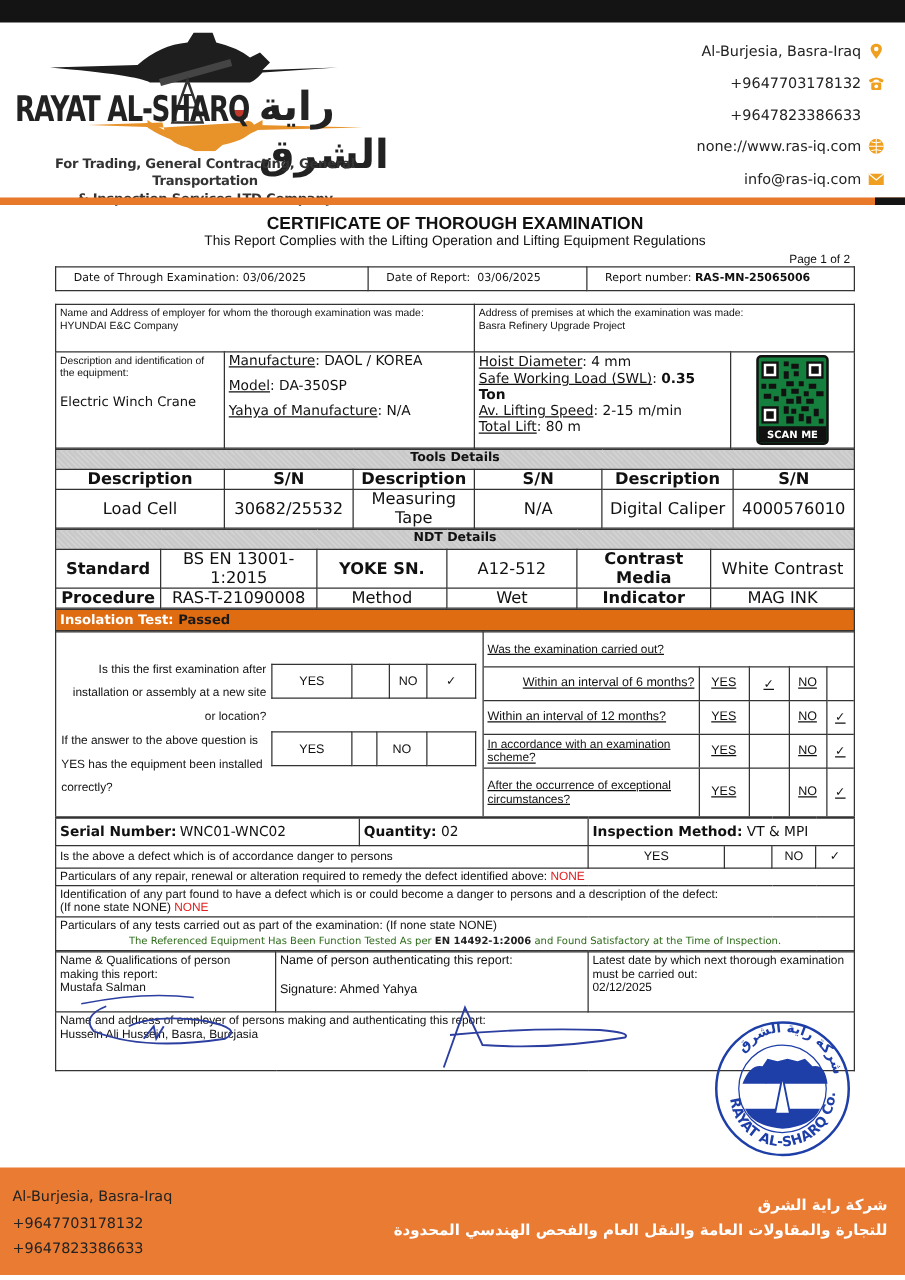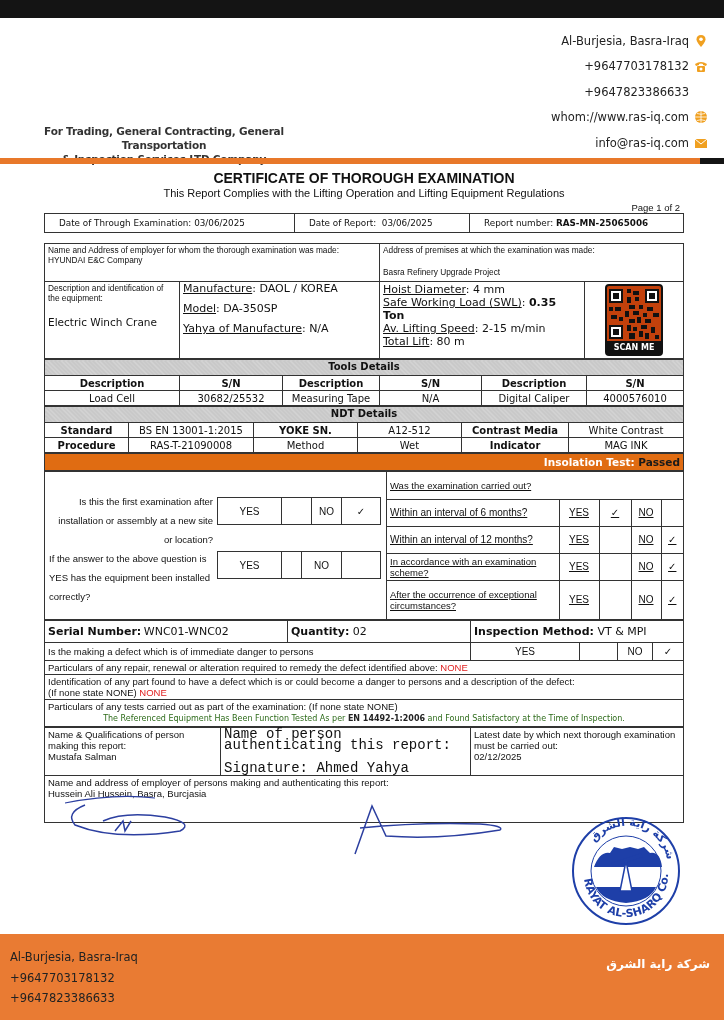--- a/index.html
+++ b/index.html
@@ -25,43 +25,60 @@
   .subtitle { text-align: center; font-size: 11px; margin-top: 1px; }
   .page-num { text-align: right; font-size: 9.5px; margin-top: 3px; padding-right: 4px; }
 
   table { border-collapse: collapse; width: 100%; table-layout: fixed; }
   td { border: 1px solid #333; font-size: 9px; padding: 1px 3px; vertical-align: top; }
   .narrow-font { font-family: "DejaVu Sans", sans-serif; font-size: 11px; }
 
   .dates td { height: 19px; vertical-align: middle; font-family: "DejaVu Sans", sans-serif; font-size: 8.8px; padding-left: 14px; }
 
   .sec-gray td.hdr { background: #c8c8c8; text-align: center; font-weight: bold; font-family: "DejaVu Sans", sans-serif; font-size: 10px; height: 16px; padding: 1px; background-image: repeating-linear-gradient(45deg, rgba(255,255,255,0.25) 0 1px, transparent 1px 3px); }
-  .tool td { text-align: center; font-family: "DejaVu Sans", sans-serif; font-size: 10px; height: 15px; padding: 0 2px; vertical-align: middle; }
+  .tool td { text-align: center; font-family: "DejaVu Sans", sans-serif; font-size: 13px; height: 15px; padding: 0 2px; vertical-align: middle; }
   .tool td.b { font-weight: bold; }
-  .orange-hdr td { background: #e06c12; color: #fff; text-align: right; font-weight: bold; font-family: "DejaVu Sans", sans-serif; font-size: 10.5px; height: 17px; vertical-align: middle; }
+  .orange-hdr td { background: #e06c12; color: #fff; text-align: left; font-weight: bold; font-family: "DejaVu Sans", sans-serif; font-size: 10.5px; height: 17px; vertical-align: middle; }
   .orange-hdr .passed { color: #1a1a1a; }
 
   .yn td { text-align: center; vertical-align: middle; font-size: 10px; }
   .q-text { font-size: 9.5px; line-height: 19px; }
   .red { color: #e02020; }
   .green { color: #2d6b1a; }
 
   .stamp { position: absolute; left: 570px; top: 815px; width: 112px; height: 112px; }
   .footer { position: absolute; left: 0; top: 934px; width: 724px; height: 86px; background: #e97b33; }
   .footer-left { position: absolute; left: 10px; top: 13px; font-family: "DejaVu Sans", sans-serif; font-size: 11.5px; color: #222; line-height: 20.5px; }
   .footer-right { position: absolute; right: 14px; top: 20px; text-align: right; direction: rtl; font-family: "DejaVu Sans", sans-serif; color: #fff; font-size: 12px; line-height: 20px; font-weight: bold; }
 
   .sig { position: absolute; pointer-events: none; }
 </style>
 </head>
 <body>
 
 <div class="top-bar"></div>
 
 <div class="header">
+  <div class="logo">
+    <svg width="320" height="95" viewBox="0 0 320 95" style="position:absolute;left:0;top:0;">
+
+      <path d="M30,28 L100,26 Q118,10 140,8 L145,0 L160,0 L163,8 Q180,12 190,20 L198,16 L206,24 L200,30 L260,28 L200,32 Q195,38 190,40 L110,40 Q100,34 30,28 Z" fill="#1e1e1e"></path>
+
+      <path d="M60,74 L120,72 Q122,88 140,92 L146,95 L162,95 L168,90 Q190,86 195,74 L280,76 L195,78 Q192,68 185,72 L120,76 Z" fill="#e8922a"></path>
+      <path d="M108,70 Q150,100 200,70 L200,76 Q150,104 108,76 Z" fill="#e8922a"></path>
+
+      <line x1="118" y1="40" x2="175" y2="24" stroke="#444" stroke-width="6"></line>
+      <path d="M128,72 L140,38 L152,72 Z" fill="none" stroke="#333" stroke-width="2"></path>
+      <line x1="132" y1="60" x2="148" y2="60" stroke="#333" stroke-width="1.5"></line>
+      <line x1="135" y1="50" x2="145" y2="50" stroke="#333" stroke-width="1.5"></line>
+      <rect x="176" y="62" width="12" height="6" fill="#c0392b"></rect>
+    </svg>
+    <div class="logo-text-en">RAYAT AL-SHARQ</div>
+    <div class="logo-text-ar">راية الشرق</div>
+  </div>
   <div class="tagline">
     <div>For Trading, General Contracting, General Transportation</div>
     <div>&amp; Inspection Services LTD Company</div>
   </div>
 
   <div class="contact">
     <div class="contact-row">
       <span>Al-Burjesia, Basra-Iraq</span>
       <svg class="cicon" viewBox="0 0 14 14">
           <path d="M7,1 C4,1 2.5,3 2.5,5.2 C2.5,8 7,13 7,13 C7,13 11.5,8 11.5,5.2 C11.5,3 10,1 7,1 Z" fill="#f0a020"></path>
@@ -73,21 +90,21 @@
       <svg class="cicon" viewBox="0 0 14 14">
           <path d="M1,5 Q7,1 13,5 L12,7 L9,6 L9,5 Q7,4 5,5 L5,6 L2,7 Z" fill="#f0a020"></path>
           <rect x="3" y="7" width="8" height="6" rx="1" fill="#f0a020"></rect>
           <circle cx="7" cy="10" r="1.5" fill="#fff"></circle>
         </svg>
     </div>
     <div class="contact-row" style="padding-right:19px;">
       <span>+9647823386633</span>
     </div>
     <div class="contact-row">
-      <span>whom://www.ras-iq.com</span>
+      <span>none://www.ras-iq.com</span>
       <svg class="cicon" viewBox="0 0 14 14">
           <circle cx="7" cy="7" r="6" fill="#f0a020"></circle>
           <path d="M1,7 L13,7 M7,1 L7,13 M3,3.5 Q7,5 11,3.5 M3,10.5 Q7,9 11,10.5" stroke="#fff" stroke-width="0.8" fill="none"></path>
         </svg>
     </div>
     <div class="contact-row">
       <span>info@ras-iq.com</span>
       <svg class="cicon" viewBox="0 0 14 14">
           <rect x="1" y="3" width="12" height="9" fill="#f0a020"></rect>
           <path d="M1,3 L7,8 L13,3" stroke="#fff" stroke-width="1" fill="none"></path>
@@ -129,41 +146,41 @@
         <col>
       </colgroup>
     <tbody>
         <tr>
       <td colspan="2" style="height:38px; font-size:8.3px; line-height:10px;">
         <div>Name and Address of employer for whom the thorough examination was made:</div>
         <div>HYUNDAI E&amp;C Company</div>
       </td>
       <td colspan="2" style="font-size:8.3px; line-height:10px;">
         <div>Address of premises at which the examination was made:</div>
-        <div style="margin-top:12px">Basra Refinery Upgrade Project</div>
+        <div style="">Basra Refinery Upgrade Project</div>
       </td>
     </tr>
     <tr>
       <td style="height:76px; font-size:8.3px; line-height:10px;">
         <div>Description and identification of the equipment:</div>
         <div style="font-family:'DejaVu Sans',sans-serif; font-size:10.5px; margin-top:14px;">Electric Winch Crane</div>
       </td>
       <td class="narrow-font" style="line-height:10px; padding-top:2px;">
         <div><u>Manufacture</u>: <span>DAOL / KOREA</span></div>
         <div style="margin-top:10px"><u>Model</u>: <span>DA-350SP</span></div>
         <div style="margin-top:10px"><u>Yahya of Manufacture</u>: <span>N/A</span></div>
       </td>
       <td class="narrow-font" style="line-height:13px; padding-top:1px;">
         <div><u>Hoist Diameter</u>: <span>4 mm</span></div>
         <div><u>Safe Working Load (SWL)</u>: <b>0.35 Ton</b></div>
         <div><u>Av. Lifting Speed</u>: <span>2-15 m/min</span></div>
         <div><u>Total Lift</u>: <span>80 m</span></div>
       </td>
       <td style="text-align:center; padding:2px;">
-        <div style="display:inline-block; border:2px solid #111; border-radius:4px; width:58px; background:#c2410c;">
+        <div style="display:inline-block; border:2px solid #111; border-radius:4px; width:58px; background:#15803d;">
           <svg width="50" height="50" viewBox="0 0 25 25" style="margin-top:3px">
             <rect x="0" y="0" width="7" height="7" fill="#111"></rect>
                 <rect x="1" y="1" width="5" height="5" fill="#fff"></rect>
                 <rect x="2" y="2" width="3" height="3" fill="#111"></rect>
             <rect x="18" y="0" width="7" height="7" fill="#111"></rect>
                 <rect x="19" y="1" width="5" height="5" fill="#fff"></rect>
                 <rect x="20" y="2" width="3" height="3" fill="#111"></rect>
             <rect x="0" y="18" width="7" height="7" fill="#111"></rect>
                 <rect x="1" y="19" width="5" height="5" fill="#fff"></rect>
                 <rect x="2" y="20" width="3" height="3" fill="#111"></rect>
@@ -303,21 +320,21 @@
                 <col style="width:40px">
                 <col style="width:32px">
                 <col style="width:30px">
                 <col>
               </colgroup>
           <tbody>
                 <tr>
                   <td colspan="5" style="text-align:left; border-top:none; border-left:none; border-right:none; height:27px; font-size:9.5px; vertical-align:middle;">Was the examination carried out?</td>
                 </tr>
           <tr style="height:27px;">
-            <td style="text-align:left; border-left:none; border-right:none;margin-top:36px;">Within an interval of 6 months?</td>
+            <td style="text-align:right; border-left:none; border-right:none;margin-top:36px;">Within an interval of 6 months?</td>
             <td>YES</td>
             <td>✓</td>
             <td>NO</td>
             <td style="border-right:none;"></td>
           </tr>
           <tr style="height:27px;">
             <td style="text-align:left; border-left:none; border-right:none;">Within an interval of 12 months?</td>
             <td>YES</td>
             <td></td>
             <td>NO</td>
@@ -353,21 +370,21 @@
         <col style="width:35px">
         <col>
       </colgroup>
     <tbody>
         <tr style="height:22px;">
       <td style="vertical-align:middle; border-top:2px solid #333;"><b class="narrow-font">Serial Number:</b> <span class="narrow-font">WNC01-WNC02</span></td>
       <td style="vertical-align:middle; border-top:2px solid #333;" class="narrow-font"><b>Quantity:</b> <span>02</span></td>
       <td colspan="4" style="vertical-align:middle; border-top:2px solid #333;" class="narrow-font"><b>Inspection Method:</b> <span>VT &amp; MPI</span></td>
     </tr>
     <tr class="yn" style="height:18px;">
-      <td colspan="2" style="text-align:left; font-size:9.5px;">Is the making a defect which is of immediate danger to persons</td>
+      <td colspan="2" style="text-align:left; font-size:9.5px;">Is the above a defect which is of accordance danger to persons</td>
       <td>YES</td>
       <td></td>
       <td>NO</td>
       <td>✓</td>
     </tr>
     <tr>
       <td colspan="6" style="font-size:9.5px;"><span>Particulars of any repair, renewal or alteration required to remedy the defect identified above:</span> <span class="red">NONE</span></td>
     </tr>
     <tr>
       <td colspan="6" style="font-size:9.5px; line-height:11px;">
@@ -391,21 +408,21 @@
         <col style="width:176px">
         <col style="width:250px">
         <col>
       </colgroup>
     <tbody>
         <tr style="height:48px;">
       <td style="font-size:9.5px; line-height:11px;">
         <div>Name &amp; Qualifications of person making this report:</div>
         <div>Mustafa Salman</div>
       </td>
-      <td style="font-size:14px; line-height:11px;font-family:Liberation Mono, monospace;">
+      <td style="font-size:10px; line-height:11px;">
         <div>Name of person authenticating this report:</div>
         <div style="margin-top:12px">Signature: Ahmed Yahya</div>
       </td>
       <td style="font-size:9.5px; line-height:11px;">
         <div>Latest date by which next thorough examination must be carried out:</div>
         <div>02/12/2025</div>
       </td>
     </tr>
     <tr style="height:47px;">
       <td colspan="3" style="font-size:9.5px; line-height:11px;">
@@ -439,14 +456,15 @@
 </svg>
 
 <div class="footer">
   <div class="footer-left">
     <div>Al-Burjesia, Basra-Iraq</div>
     <div>+9647703178132</div>
     <div>+9647823386633</div>
   </div>
   <div class="footer-right">
     <div>شركة راية الشرق</div>
+    <div>للتجارة والمقاولات العامة والنقل العام والفحص الهندسي المحدودة</div>
   </div>
 </div>
 
 </body></html>

